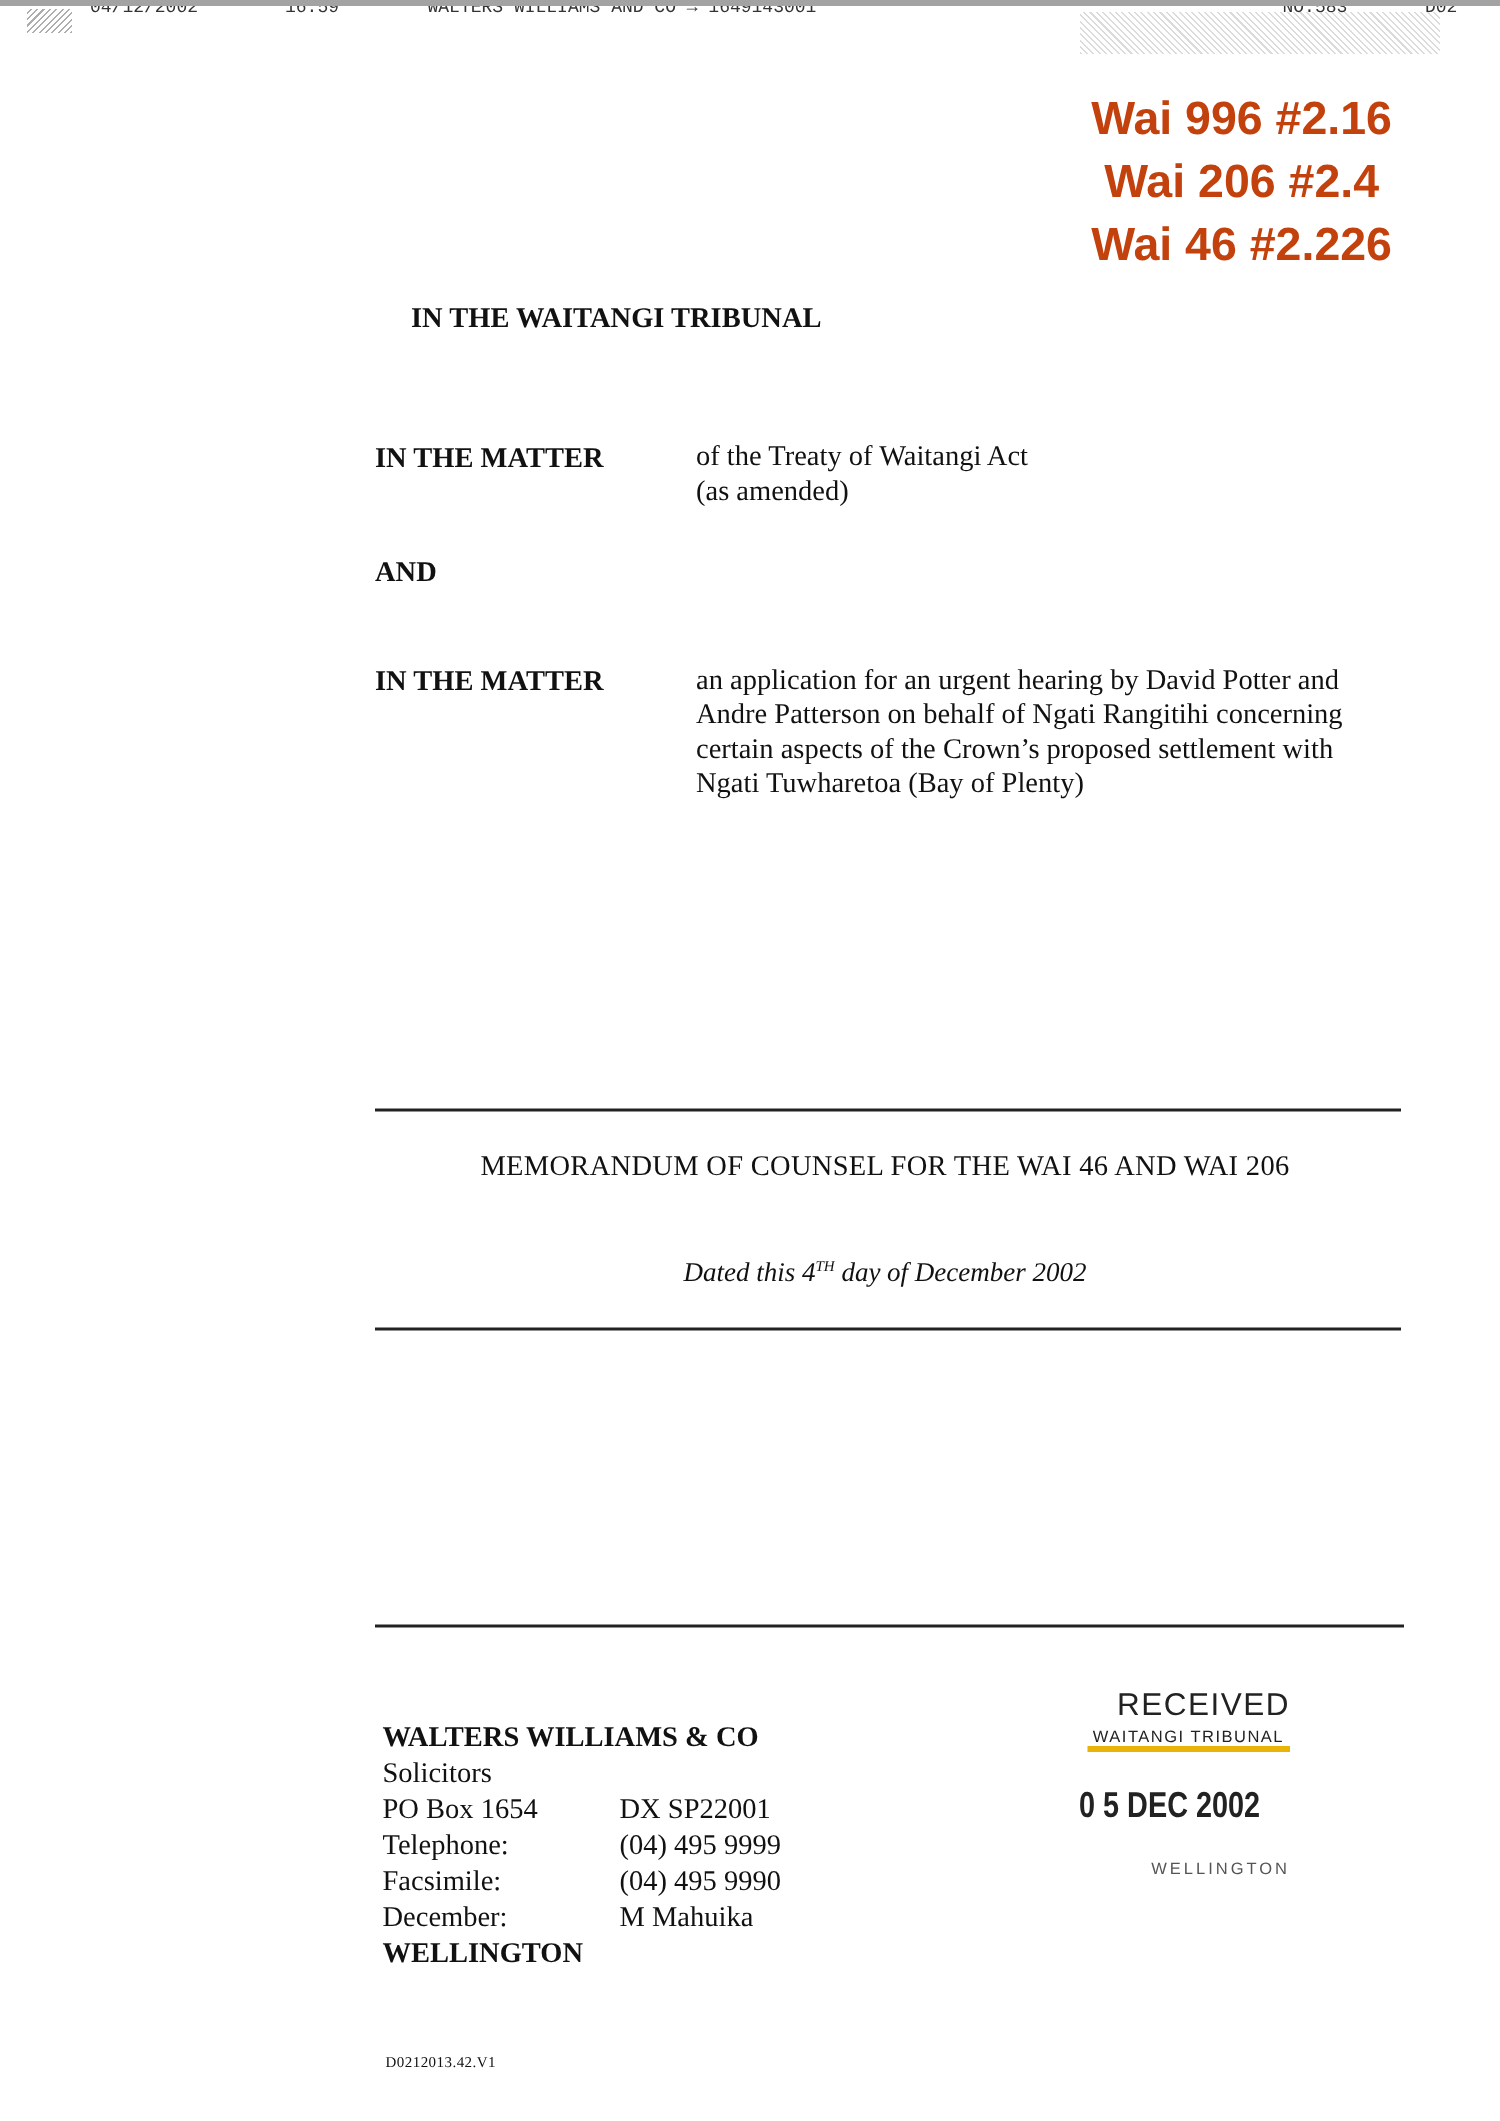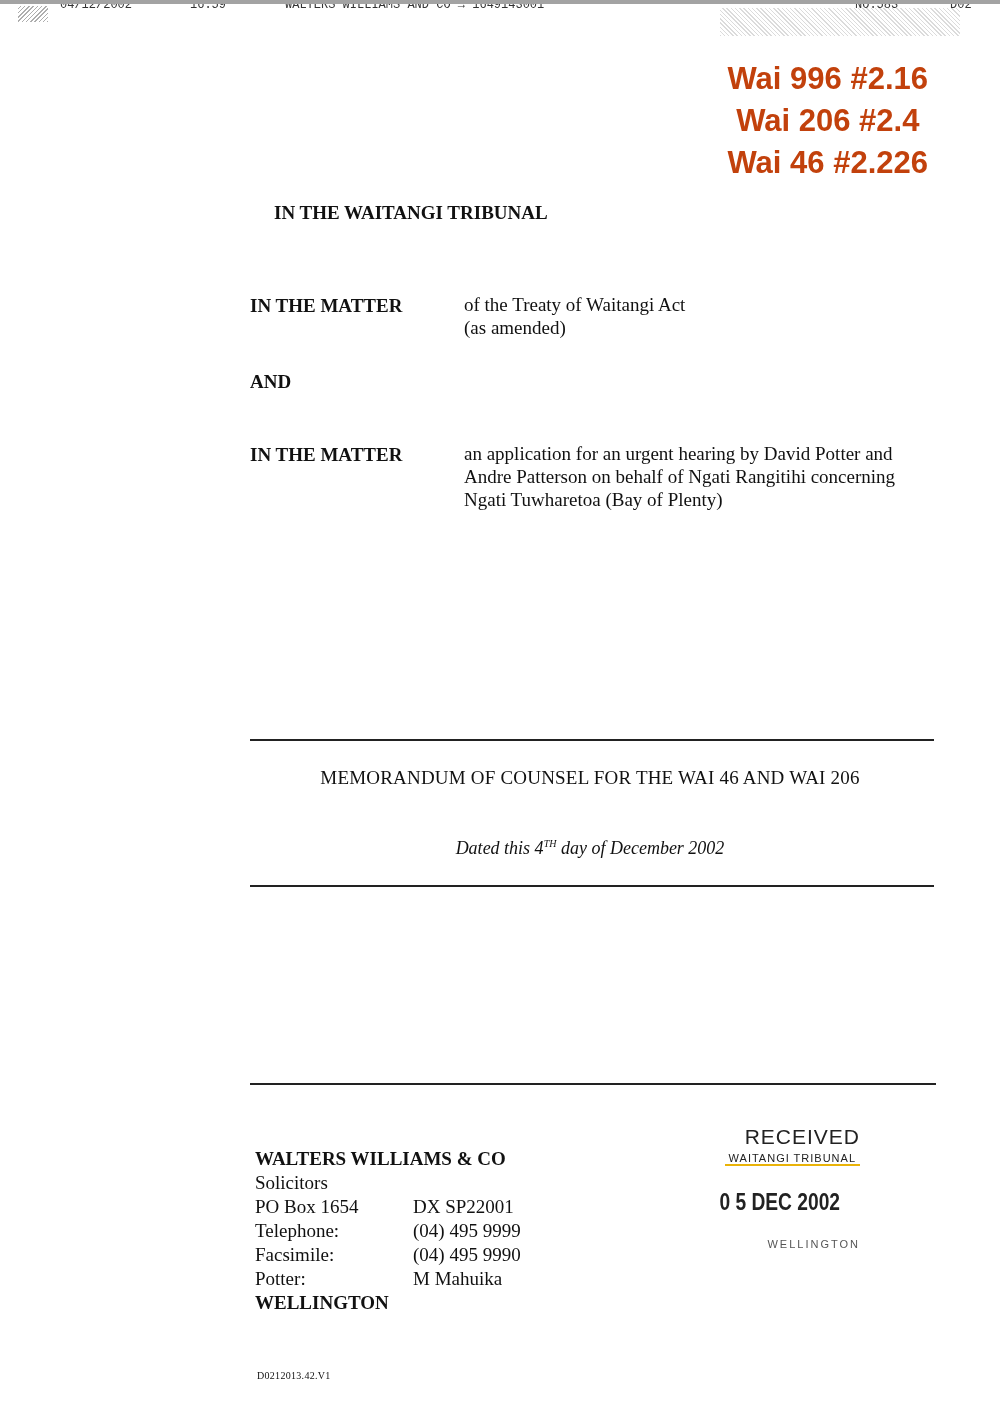--- a/index.html
+++ b/index.html
@@ -79,20 +79,21 @@
   <div>of the Treaty of Waitangi Act</div>
   <div>(as amended)</div>
 </div>
 
 <div class="abs label" style="left:250px; top:371px;">AND</div>
 
 <div class="abs label" style="left:250px; top:444px;">IN THE MATTER</div>
 <div class="abs body-text" style="left:464px; top:442px; width:470px;">
   <div>an application for an urgent hearing by David Potter and</div>
   <div>Andre Patterson on behalf of Ngati Rangitihi concerning</div>
+  <div>certain aspects of the Crown’s proposed settlement with</div>
   <div>Ngati Tuwharetoa (Bay of Plenty)</div>
 </div>
 
 <div class="abs rule" style="left:250px; top:739px; width:684px;"></div>
 <div class="abs memo-title" style="top:766px;">
   <div>MEMORANDUM OF COUNSEL FOR THE WAI 46 AND WAI 206</div>
 </div>
 <div class="abs dated" style="top:838px;">
   <span>Dated this 4</span><sup>TH</sup><span> day of December 2002</span>
 </div>
@@ -102,26 +103,26 @@
 <div class="abs firm" style="left:255px; top:1119px;">
   <div class="bold">WALTERS WILLIAMS &amp; CO</div>
   <div>Solicitors</div>
   <div class="firm-grid">
     <div>PO Box 1654</div>
     <div>DX SP22001</div>
     <div>Telephone:</div>
     <div>(04) 495 9999</div>
     <div>Facsimile:</div>
     <div>(04) 495 9990</div>
-    <div>Potter:</div>
+    <div>December:</div>
     <div>M Mahuika</div>
   </div>
   <div class="bold">WELLINGTON</div>
 </div>
 
 <div class="abs stamp" style="left:660px; top:1126px; width:200px; text-align:right;">
   <div style="font-size:21px; letter-spacing:1px; line-height:22px;">RECEIVED</div>
-  <div style="font-size:11px; letter-spacing:1px; border-bottom:2px solid #eab308; display:inline-block; padding:0 4px;">WAITANGI TRIBUNAL</div>
+  <div style="font-size:11px; letter-spacing:1px; border-bottom:4px solid #eab308; display:inline-block; padding:0 4px;">WAITANGI TRIBUNAL</div>
   <div style="font-size:24px; margin-top:22px; font-weight:bold; transform:scaleX(0.8);">0 5 DEC 2002</div>
   <div style="font-size:11px; letter-spacing:2px; margin-top:22px; color:#555;">WELLINGTON</div>
 </div>
 
 <div class="abs footer-code" style="left:257px; top:1370px;">D0212013.42.V1</div>
 
 </body></html>

